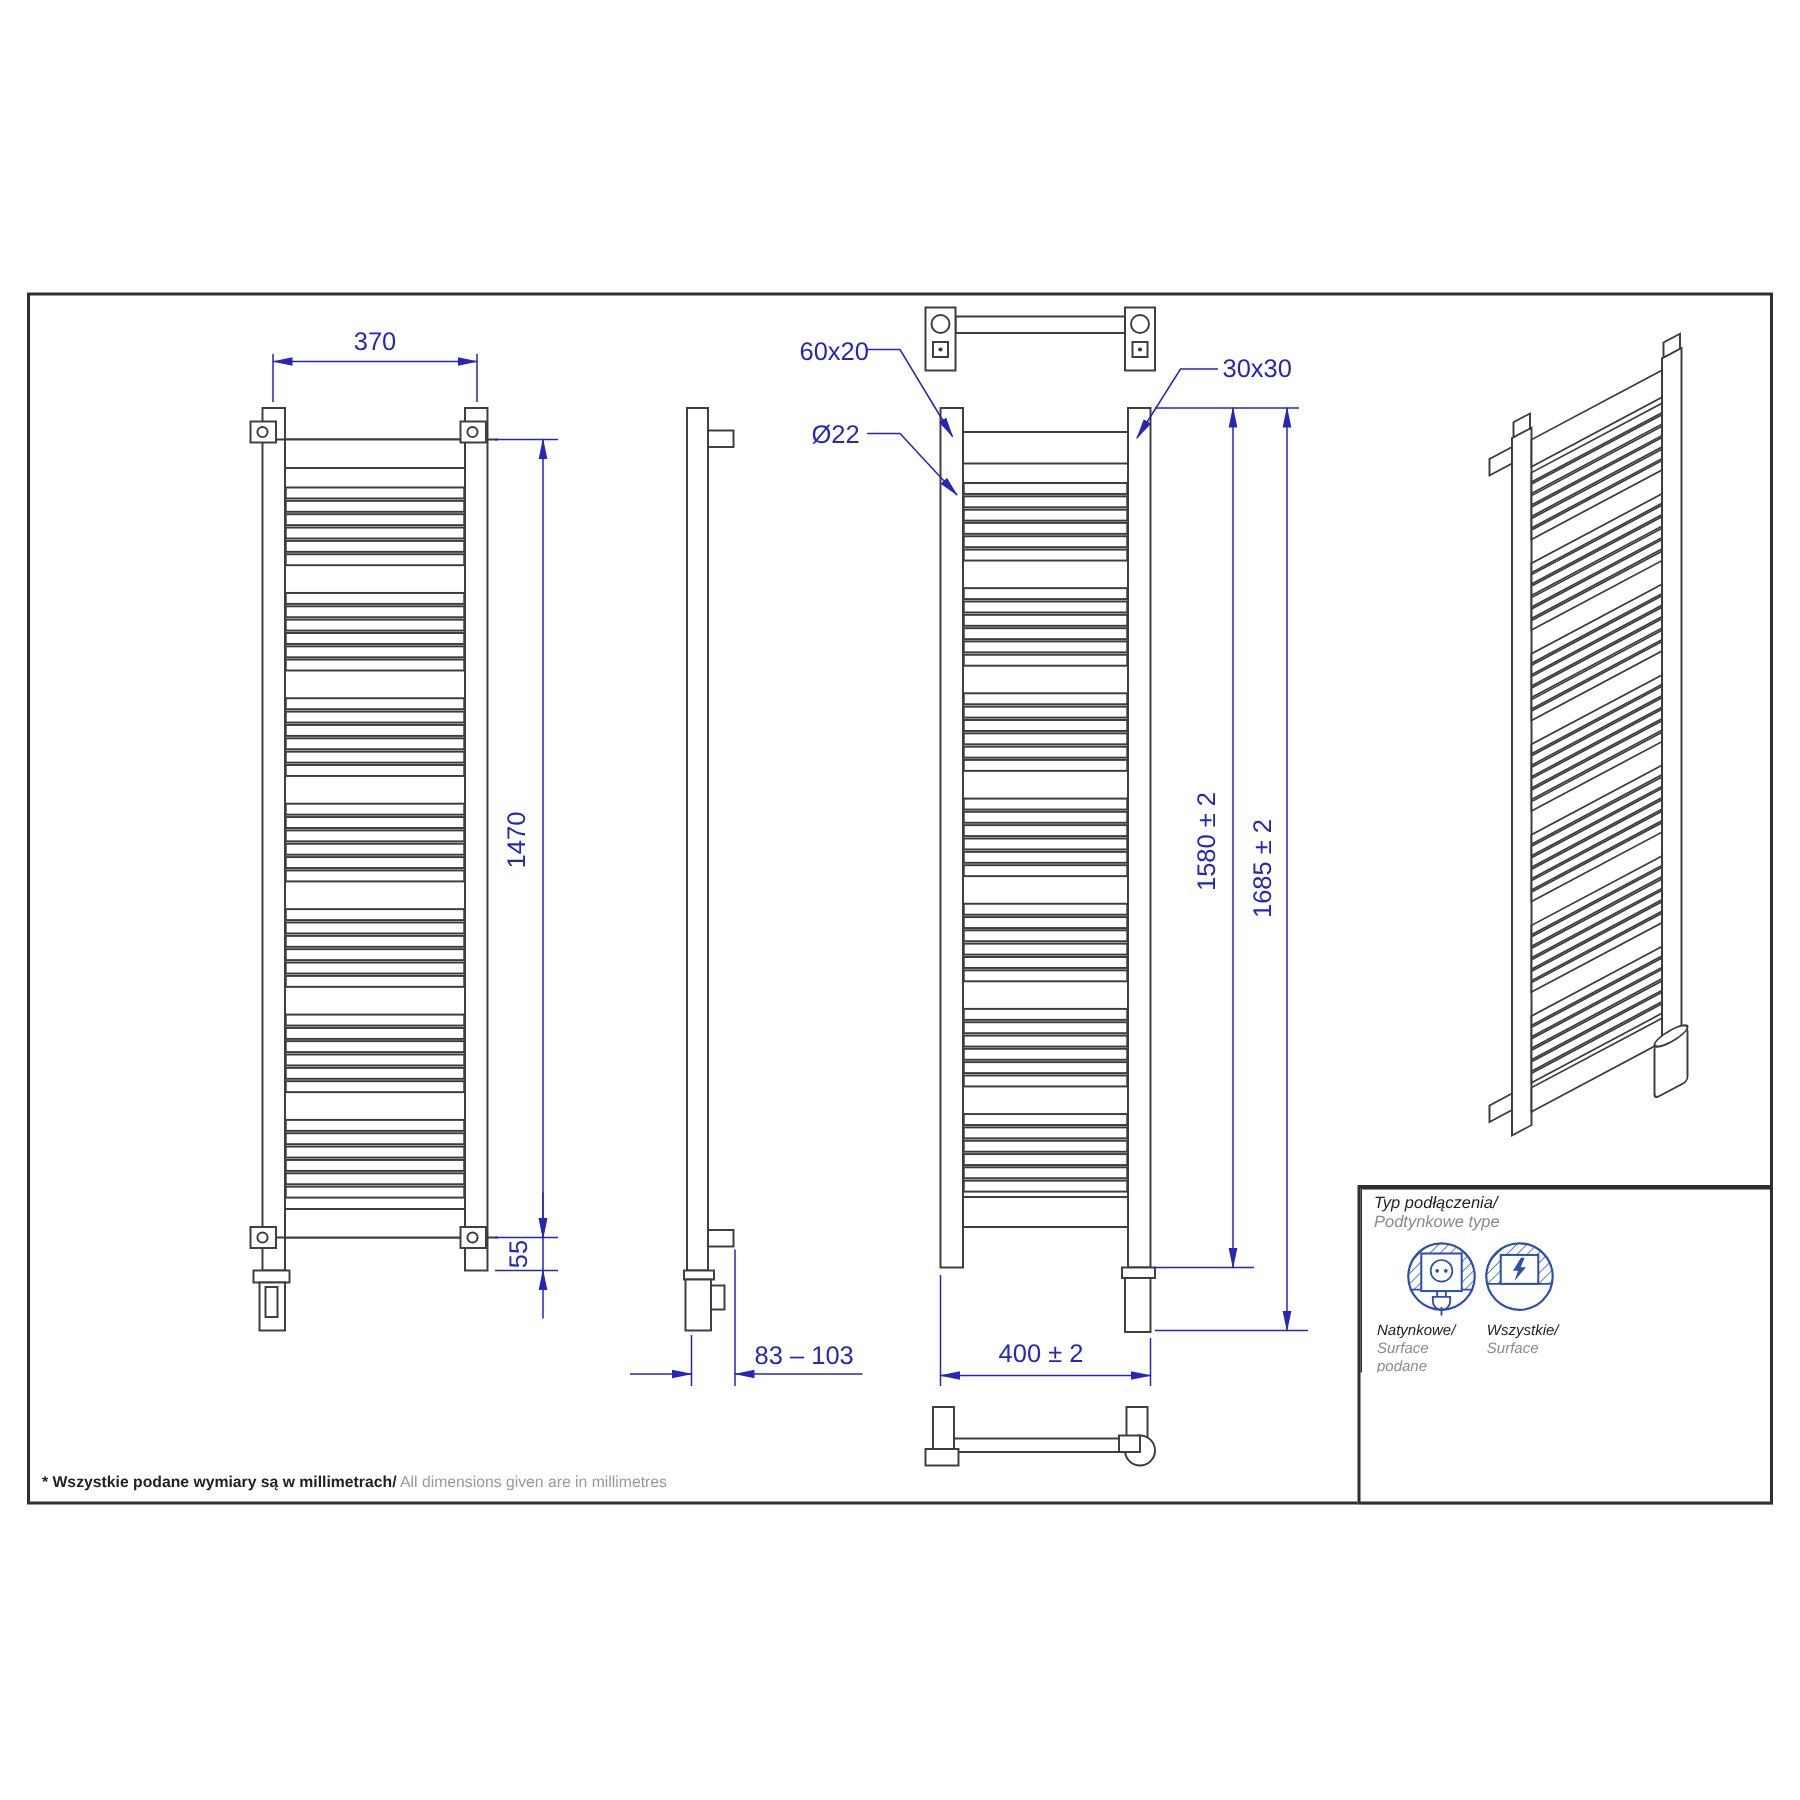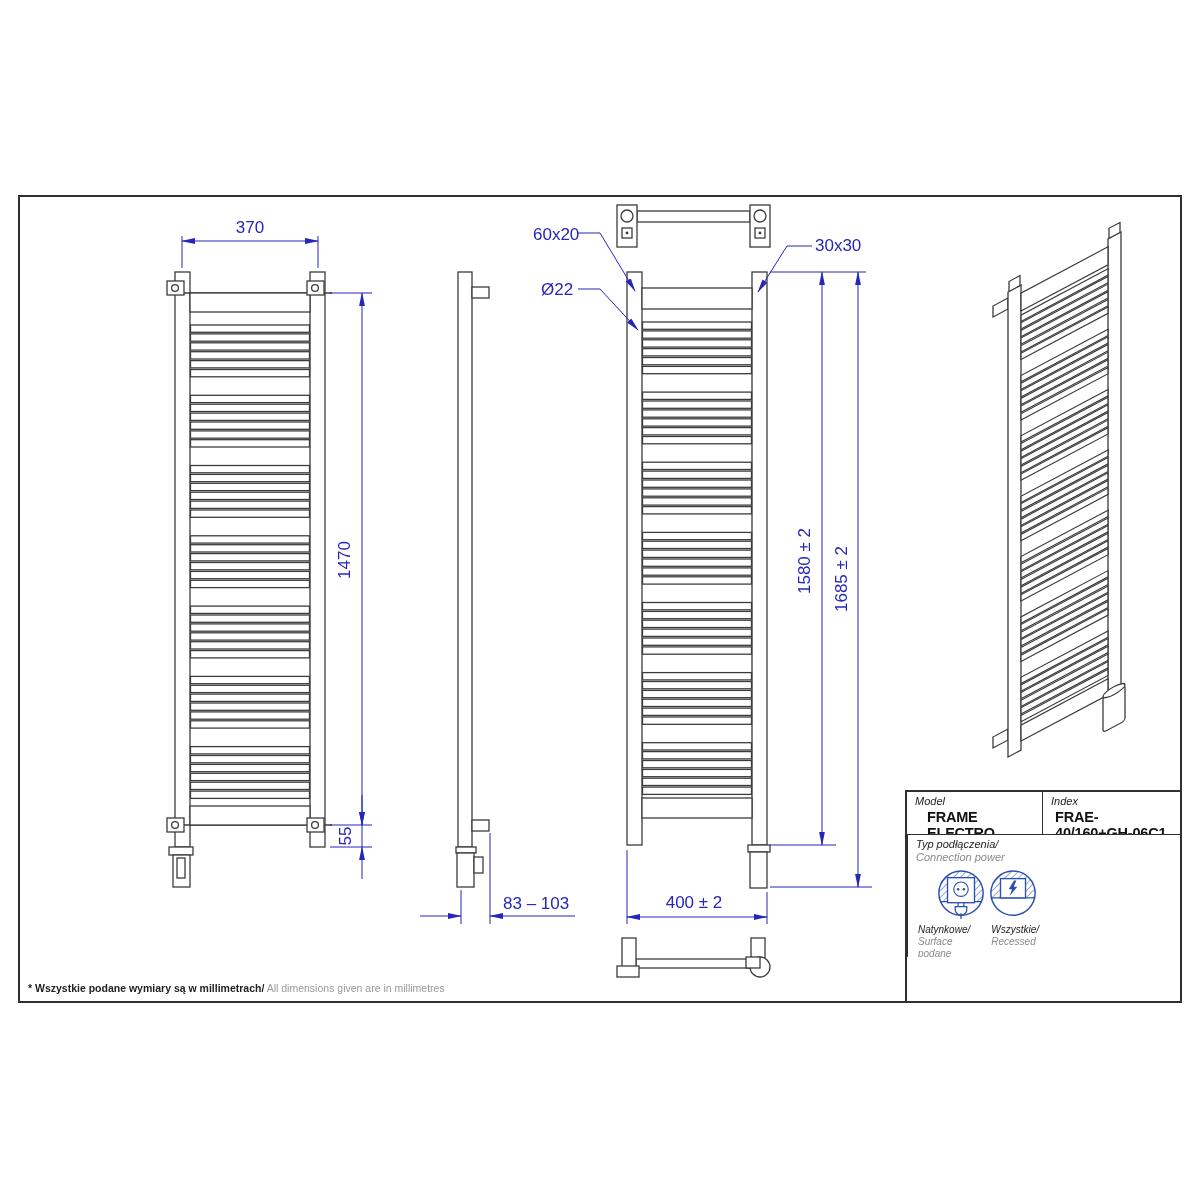--- a/index.html
+++ b/index.html
@@ -324,35 +324,25 @@
           <rect x="13" y="430.4" width="87" height="6.3" class="ln"></rect>
         </g>
       <g>
         <rect class="ln" x="95" y="455" width="22" height="36" rx="3"></rect>
         <ellipse class="ln" cx="106" cy="455" rx="11" ry="4"></ellipse>
       </g>
     </g>
   </svg>
 
   <div id="spec">
-    <div class="row r1">
-      <div class="cell ca">
-        <div class="lbl">Model</div>
-        <div class="val">FRAME ELECTRO</div>
-      </div>
-      <div class="cell cb">
-        <div class="lbl">Index</div>
-        <div class="val" style="padding-left:4px">FRAE-40/160+GH-06C1</div>
-      </div>
-    </div>
     <div class="row r2">
       <div class="cell cb conn-cell">
         <div class="hdr">
           <span class="pl">Typ podłączenia/</span><br>
-          <span class="en">Connection power</span>
+          <span class="en">Podtynkowe type</span>
         </div>
         <div class="icons">
           <div class="icon-block">
             <svg width="52" height="54" viewBox="0 0 54 56">
               <defs>
                 <pattern id="hatch1" width="5" height="5" patternUnits="userSpaceOnUse" patternTransform="rotate(45)">
                   <line x1="0" y1="0" x2="0" y2="5" stroke="#2b4fae" stroke-width="1"></line>
                 </pattern>
                 <clipPath id="cc1">
                     <circle cx="27" cy="26" r="23"></circle>
@@ -389,21 +379,21 @@
               <g clip-path="url(#cc2)">
                   <rect x="2" y="2" width="50" height="29" fill="url(#hatch1)"></rect>
                 </g>
               <circle cx="27" cy="26" r="23" fill="none" stroke="#2b4fae" stroke-width="1.5"></circle>
               <line x1="4.4" y1="31" x2="49.6" y2="31" stroke="#2b4fae" stroke-width="1.3"></line>
               <rect x="14" y="11" width="26" height="20" fill="#fff" stroke="#2b4fae" stroke-width="1.4"></rect>
               <polygon points="28,13 22.5,22 26,22 23.5,29 31.5,19.5 27.8,19.5 30.5,13" fill="#2b4fae"></polygon>
             </svg>
             <div class="cap">
               <span class="pl">Wszystkie/</span><br>
-              <span class="en">Recessed</span>
+              <span class="en">Surface</span>
             </div>
           </div>
         </div>
       </div>
     </div>
   </div>
 
   <div id="footnote">
     <span class="pl">* Wszystkie podane wymiary są w millimetrach/</span><span class="en"> All dimensions given are in millimetres</span>
   </div>

